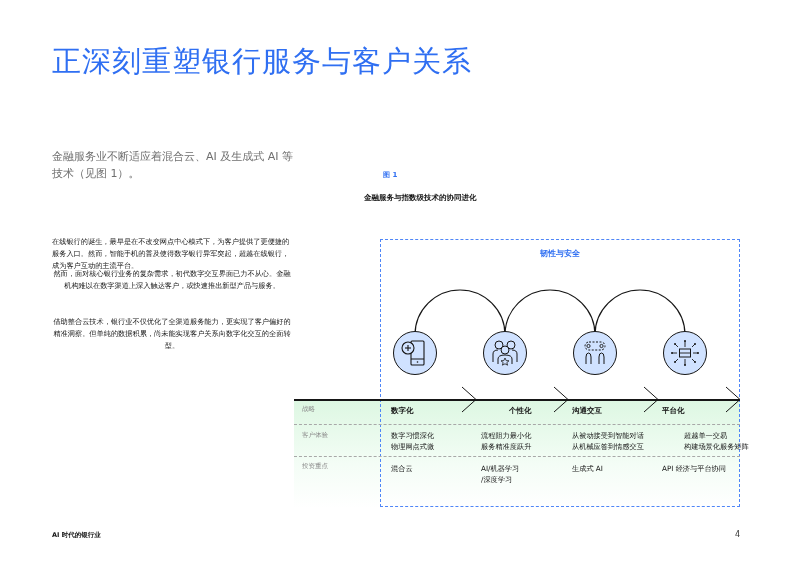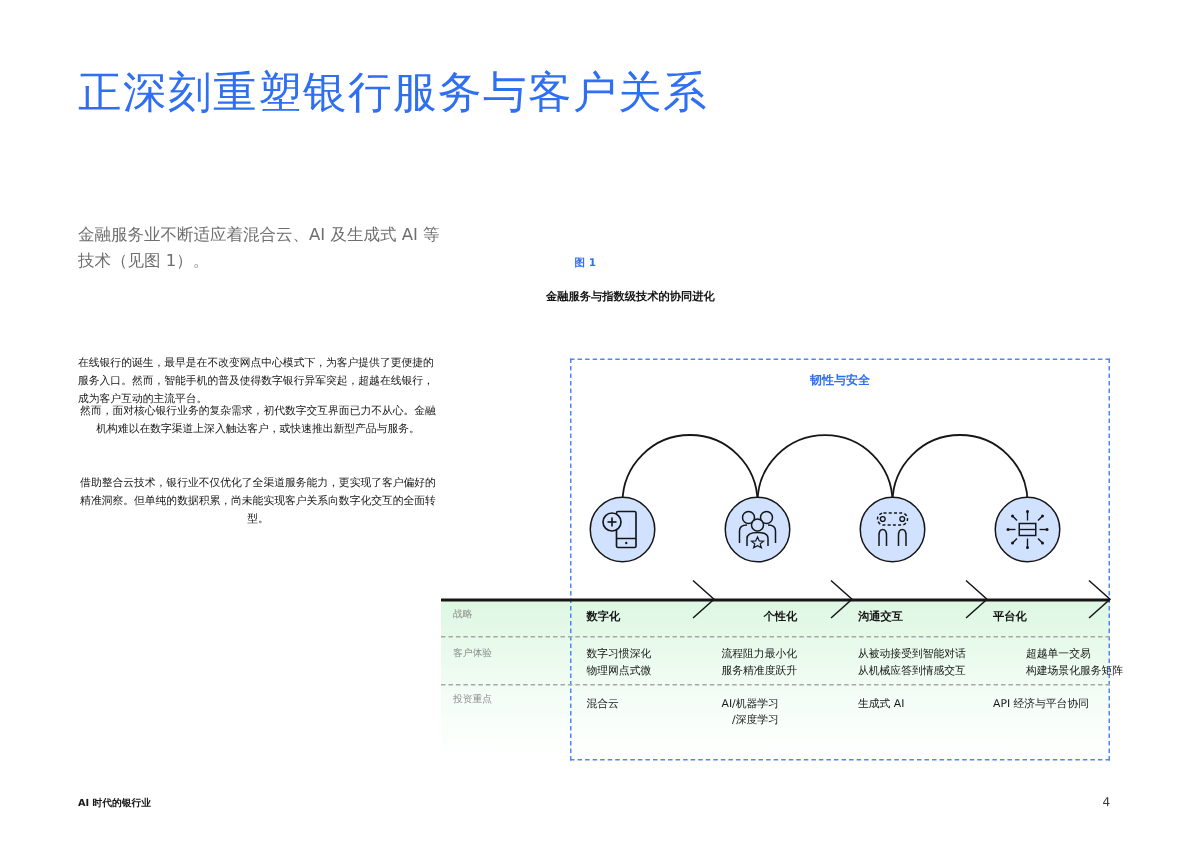--- a/index.html
+++ b/index.html
@@ -142,21 +142,21 @@
   <div>从机械应答到情感交互</div>
 </div>
 <div class="abs cell" style="left:684px; top:430px;">
   <div>超越单一交易</div>
   <div>构建场景化服务矩阵</div>
 </div>
 
 <div class="abs cell" style="left:391px; top:463px;">
   <div>混合云</div>
 </div>
-<div class="abs cell" style="left:481px; top:463px;text-align:right;">
+<div class="abs cell" style="left:481px; top:463px;">
   <div>AI/机器学习</div>
   <div>/深度学习</div>
 </div>
 <div class="abs cell" style="left:572px; top:463px;">
   <div>生成式 AI</div>
 </div>
 <div class="abs cell" style="left:662px; top:463px;">
   <div>API 经济与平台协同</div>
 </div>
 

